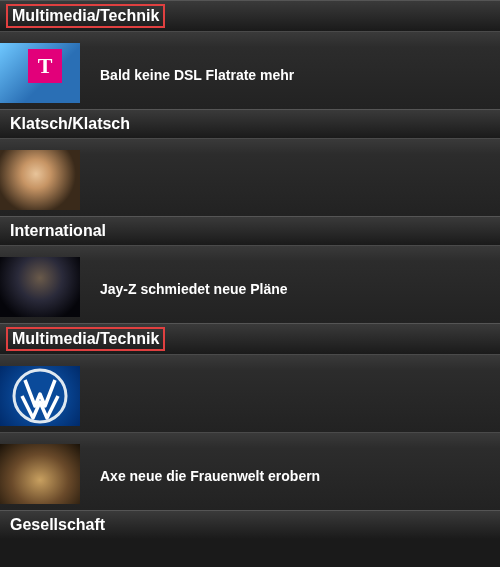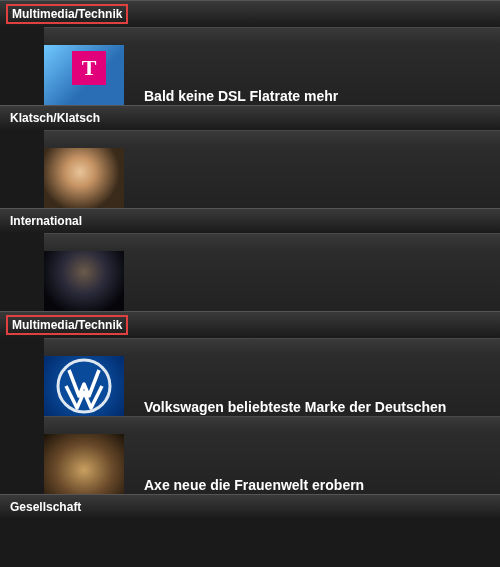--- a/index.html
+++ b/index.html
@@ -7,40 +7,39 @@
     width: 500px;
     height: 567px;
     background: #1a1a1a;
     font-family: Arial, Helvetica, sans-serif;
     overflow: hidden;
   }
   .category-header {
     background: linear-gradient(to bottom, #3a3a3a 0%, #2a2a2a 50%, #1a1a1a 100%);
     color: #fff;
     font-weight: bold;
-    font-size: 12px;
+    font-size: 16px;
     padding: 5px 10px;
     border-top: 1px solid #555;
   }
   .category-header.highlighted {
     position: relative;
   }
   .category-header.highlighted .hl-box {
     display: inline-block;
     border: 2px solid #e04040;
     padding: 1px 4px;
     margin: -2px -4px;
   }
   .article {
     display: flex;
-    align-items: flex-end;
+    align-items: center;
     background: linear-gradient(to bottom, #3a3a3a 0%, #2c2c2c 20%, #222 100%);
     border-top: 1px solid #4a4a4a;
     min-height: 78px;
-    margin-left: 44px;
   }
   .thumb {
     width: 80px;
     height: 60px;
     margin: 4px 0 0 0;
     flex-shrink: 0;
     background: #333;
     position: relative;
     overflow: hidden;
   }
@@ -100,36 +99,36 @@
 </div>
 <div class="article">
   <div class="thumb thumb-bieber"></div>
 </div>
 
 <div class="category-header">
   <span>International</span>
 </div>
 <div class="article">
   <div class="thumb thumb-jayz"></div>
+  <div class="headline">Jay-Z schmiedet neue Pläne</div>
 </div>
 
 <div class="category-header highlighted">
   <span class="hl-box">
     <span>Multimedia/Technik</span>
   </span>
 </div>
 <div class="article">
   <div class="thumb thumb-vw">
     <svg viewBox="0 0 80 60">
       <circle cx="40" cy="30" r="26" fill="#0a4a9a" stroke="#dfe8f0" stroke-width="3"></circle>
       <path d="M25 14 L35 40 L40 28 L45 40 L55 14" fill="none" stroke="#fff" stroke-width="3.5" stroke-linejoin="round"></path>
       <path d="M22 30 L33 52 L40 36 L47 52 L58 30" fill="none" stroke="#fff" stroke-width="3.5" stroke-linejoin="round"></path>
     </svg>
   </div>
-  <div class="headline">Volkswagen beliebteste Marke der Deutschen</div>
 </div>
 <div class="article">
   <div class="thumb thumb-axe"></div>
   <div class="headline">Axe neue die Frauenwelt erobern</div>
 </div>
 
 <div class="category-header">
   <span>Gesellschaft</span>
 </div>
 

